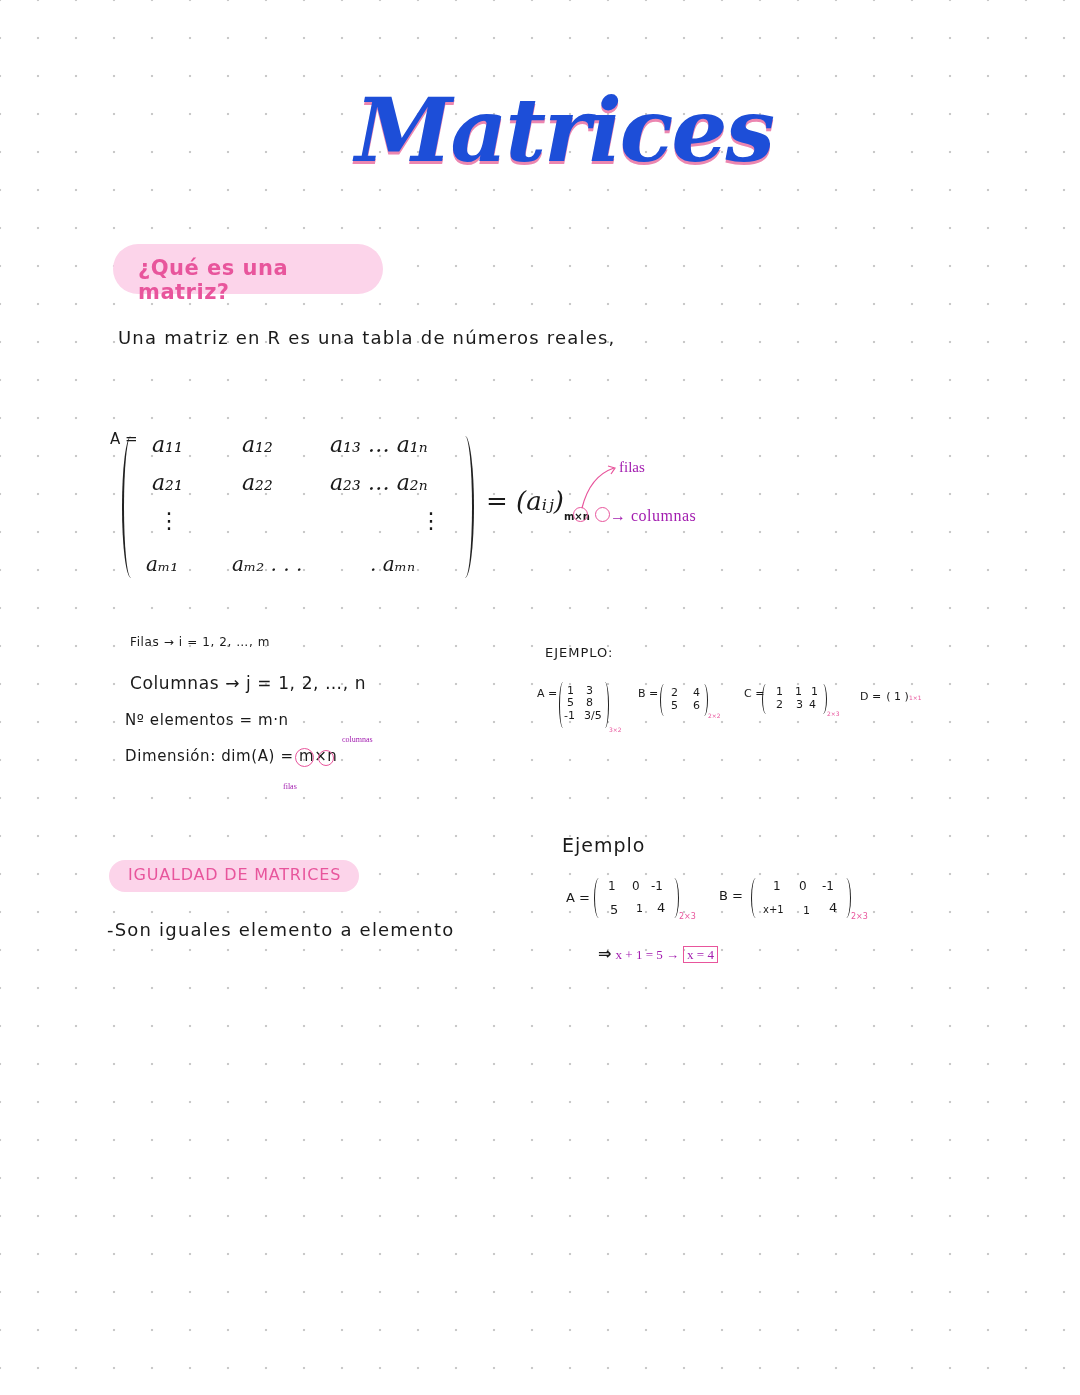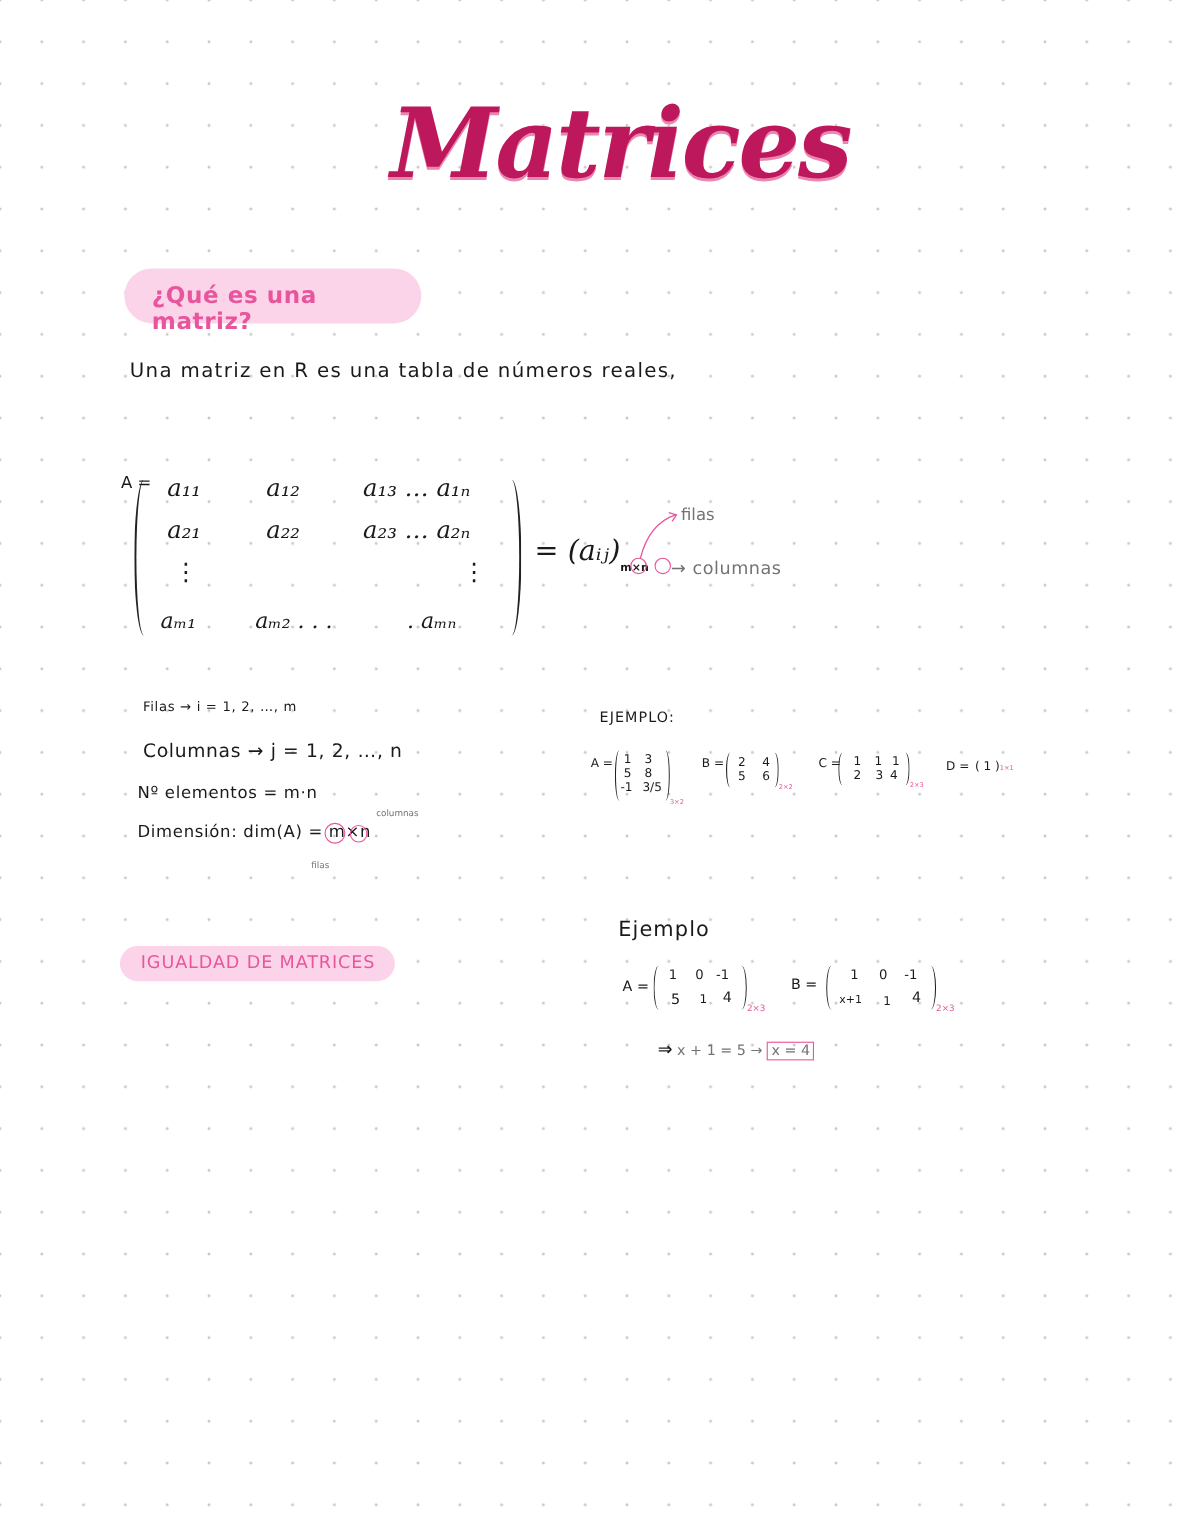--- a/index.html
+++ b/index.html
@@ -9,39 +9,39 @@
       background-image: radial-gradient(circle, #c9c9c9 1.1px, transparent 1.6px);
       background-size: 38px 38px;
       background-position: -19px -19px;
       font-family: "DejaVu Sans", sans-serif;
       color: #1a1a1a;
     }
     .abs { position: absolute; }
     .title {
       left: 355px; top: 78px; width: 360px; text-align: left;
       font-family: "DejaVu Serif", serif; font-style: italic; font-weight: bold;
-      font-size: 88px; color: #be185d; letter-spacing: -2px;
+      font-size: 88px; color: #1d4ed8; letter-spacing: -2px;
       text-shadow: 0 3px 0 #ec86b0;
     }
     .pill {
       background: #fcd4ea; border-radius: 30px;
     }
     .pill1 { left: 113px; top: 244px; width: 270px; height: 50px; }
     .pill1 span {
       position: absolute; left: 25px; top: 12px; font-size: 21px; font-weight: bold;
       color: #e8559c; letter-spacing: 0.5px;
     }
     .pill2 { left: 109px; top: 860px; width: 250px; height: 32px; text-align: center; }
     .pill2 span {
       position: absolute; left: 19px; top: 5px; font-size: 16px;
       color: #e8559c; letter-spacing: 0.8px;
     }
     .para { font-size: 18px; letter-spacing: 1.2px; line-height: 26px; }
     .math { font-family: "DejaVu Serif", serif; font-style: italic; text-align: right; }
-    .pink { color: #737373; }
+    .pink { color: #a21caf; font-family: Liberation Serif, serif; }
     .paren {
       position: absolute; border: 2px solid #222; border-top: none; border-bottom: none;
     }
     .lp { border-right: none; border-radius: 50% 0 0 50% / 50% 0 0 50%; }
     .rp { border-left: none; border-radius: 0 50% 50% 0 / 0 50% 50% 0; }
     .small { font-size: 11px; }
     .tiny-pink { font-size: 6px; color: #e8559c; }
     .mat-cell { position: absolute; font-size: 11px; text-align: center; }
     .mat2-cell { position: absolute; font-size: 13px; text-align: center; }
     .hand { font-size: 15px; letter-spacing: 0.6px; }
@@ -139,20 +139,21 @@
 
 <div class="abs" style="left:860px; top:685px; width:70px; height:24px;">
   <span class="small">D =</span>
   <span class="small"> ( </span><span class="small">1</span><span class="small"> )</span><span class="tiny-pink">1×1</span>
 </div>
 
 <div class="abs pill pill2">
   <span>IGUALDAD DE MATRICES</span>
 </div>
 <div class="abs para" style="left:107px; top:917px; font-size:18px;">
+  <div>-Son iguales elemento a elemento</div>
 </div>
 
 <div class="abs" style="left:562px; top:834px; font-size:19px; letter-spacing:1px;">Ejemplo</div>
 
 <div class="abs" style="left:566px; top:876px; width:140px; height:48px;">
   <div class="abs" style="left:0; top:14px; font-size:13px;">A =</div>
   <div class="paren lp" style="left:28px; top:2px; width:9px; height:40px; border-width:1.6px;"></div>
   <div class="mat2-cell" style="left:42px; top:3px; font-size:12px;">1</div>
   <div class="mat2-cell" style="left:66px; top:3px; font-size:12px;">0</div>
   <div class="mat2-cell" style="left:85px; top:3px; font-size:12px;">-1</div>

